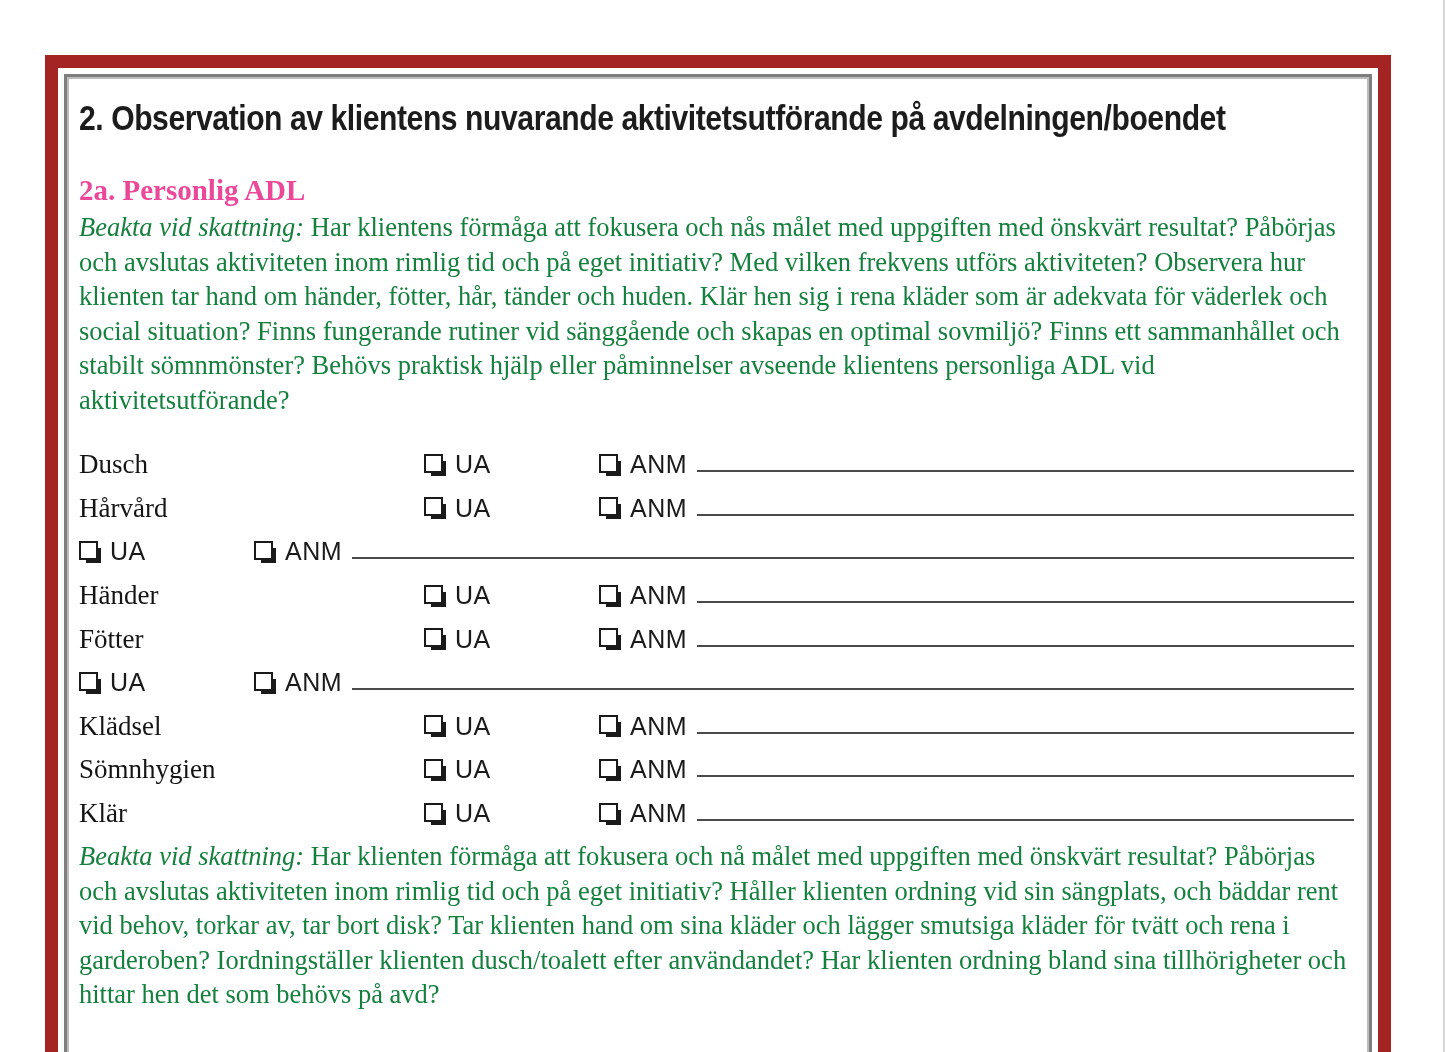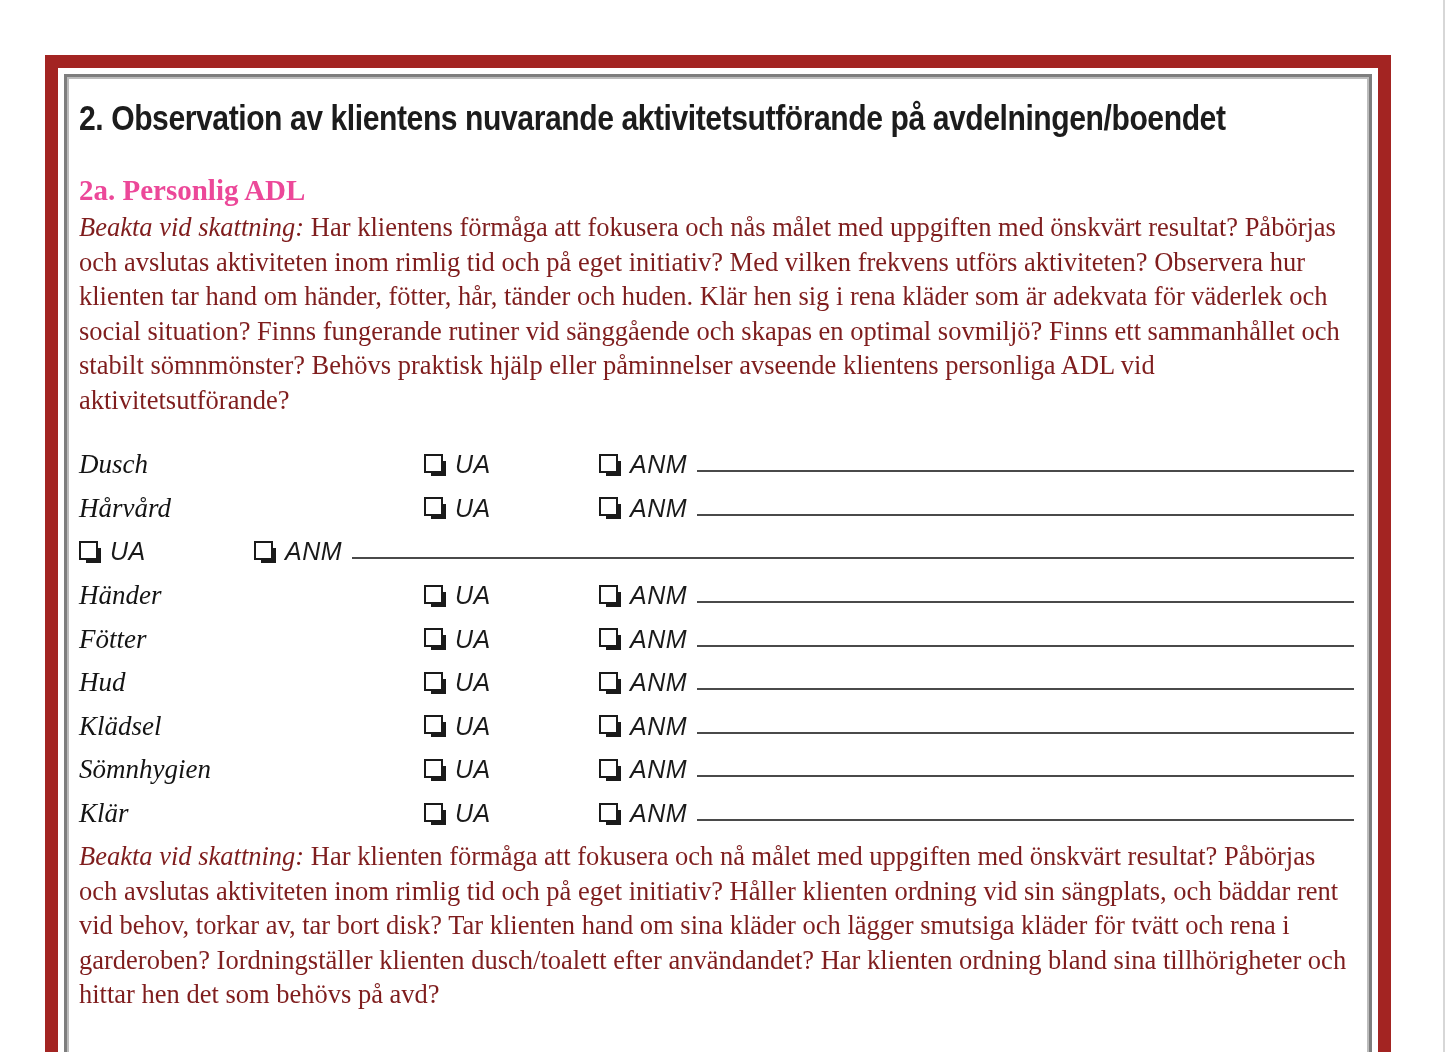--- a/index.html
+++ b/index.html
@@ -77,32 +77,31 @@
     font-size: 29px;
     line-height: 36px;
     color: #ec4899;
   }
   .h-2a { margin-top: 32px; margin-bottom: 2px; }
   .h-2b { margin-top: 28px; margin-bottom: 0; }
   .note-para {
     margin: 0;
     font-size: 26.5px;
     line-height: 34.5px;
-    color: #7f1d1d;
+    color: #15803d;
     text-align: left;
   }
   .p-2b { margin-top: 4px; }
   .note-label { font-style: italic; }
   
   .checklist { margin-top: 26px; }
   .row {
     display: flex;
     align-items: center;
     height: 43.6px;
-    font-style: italic;
   }
   .item-label {
     width: 345px;
     flex: 0 0 345px;
     font-size: 27px;
     color: #141414;
   }
   .cb-group {
     display: flex;
     align-items: center;
@@ -217,21 +216,20 @@
         <span class="cb-label">UA</span>
       </span>
       <span class="cb-group anm">
         <span class="cb"></span>
         <span class="cb-label">ANM</span>
         <span class="write-line"></span>
       </span>
     </div>
 
     <div class="row">
-      <span class="item-label">Hud</span>
       <span class="cb-group">
         <span class="cb"></span>
         <span class="cb-label">UA</span>
       </span>
       <span class="cb-group anm">
         <span class="cb"></span>
         <span class="cb-label">ANM</span>
         <span class="write-line"></span>
       </span>
     </div>

